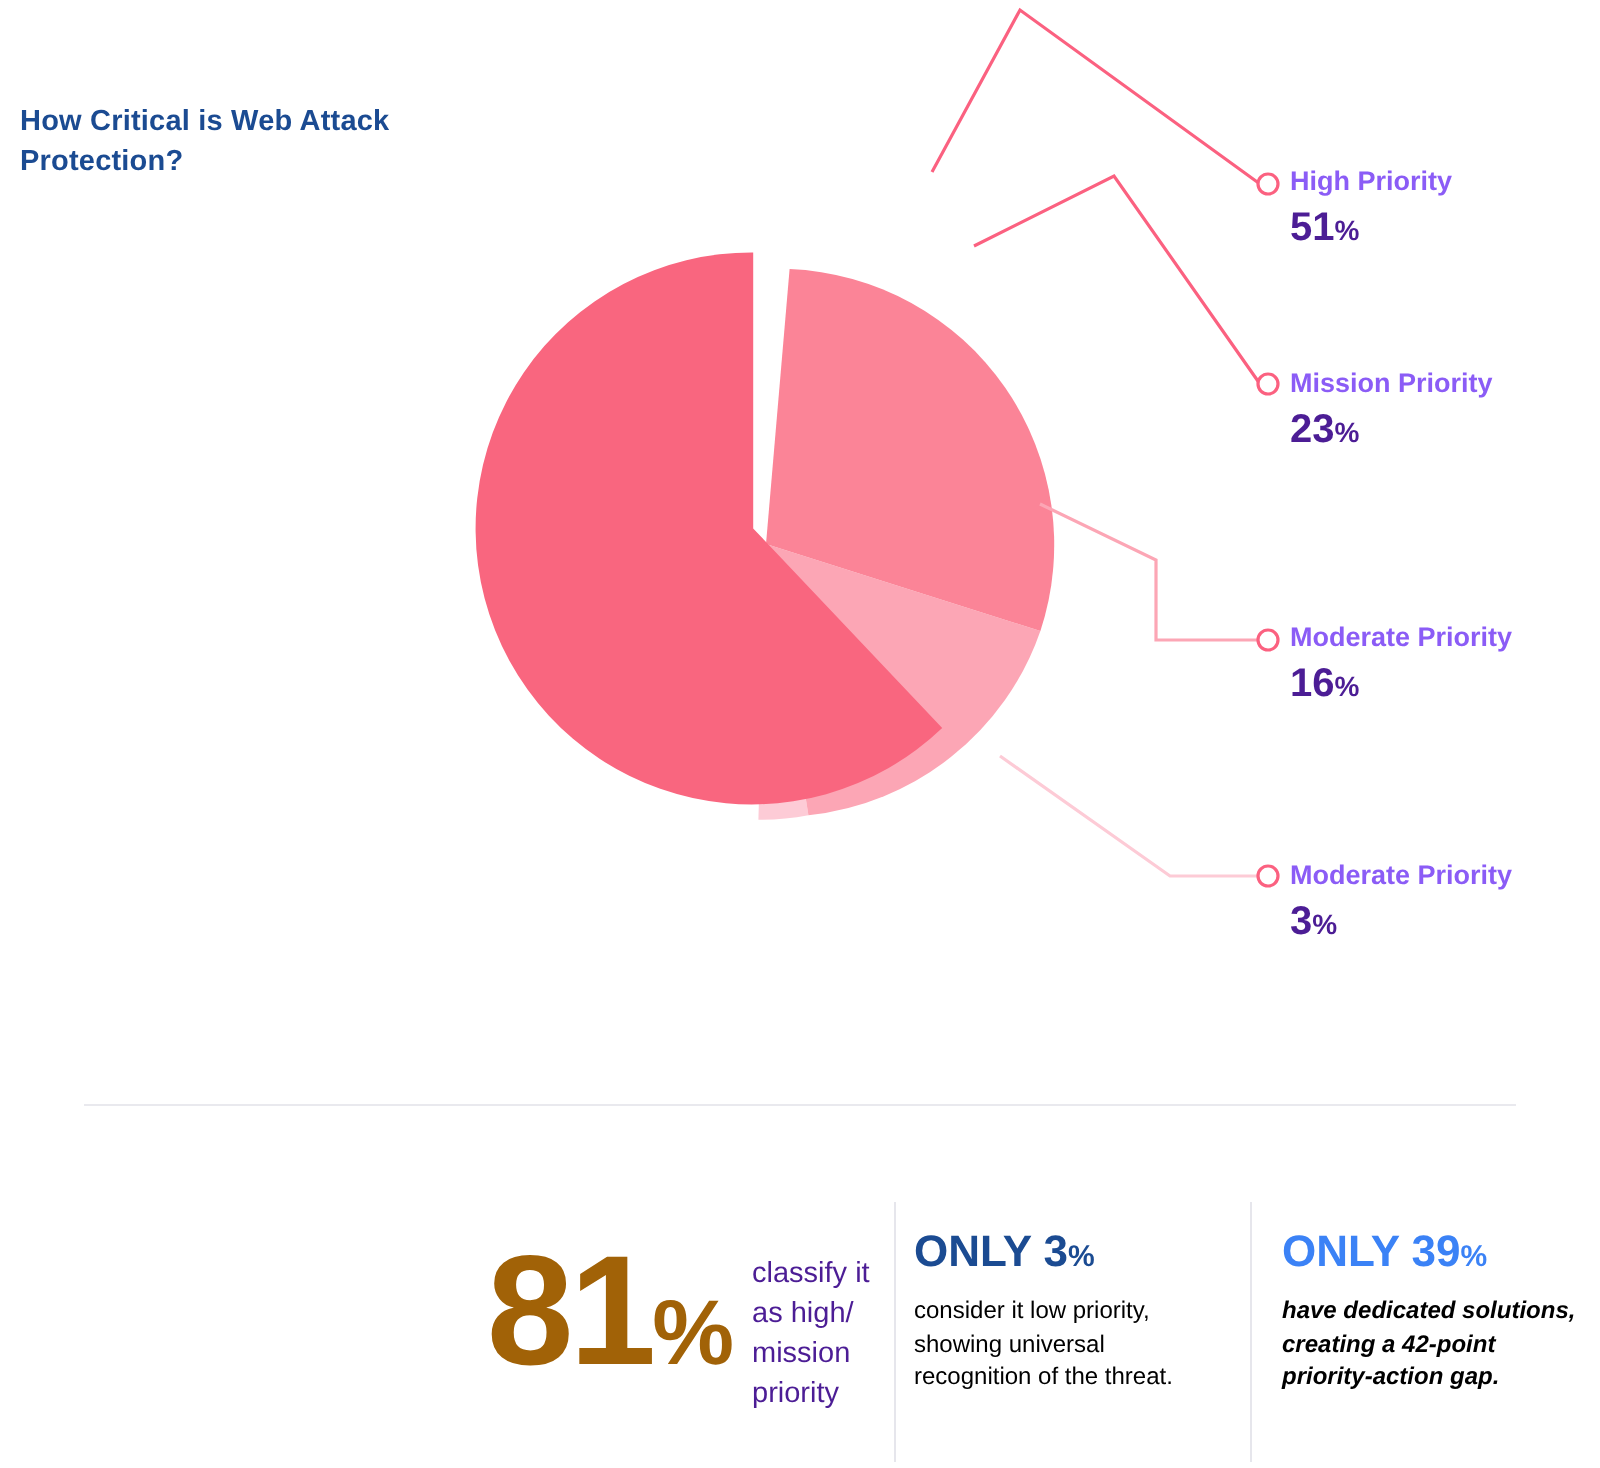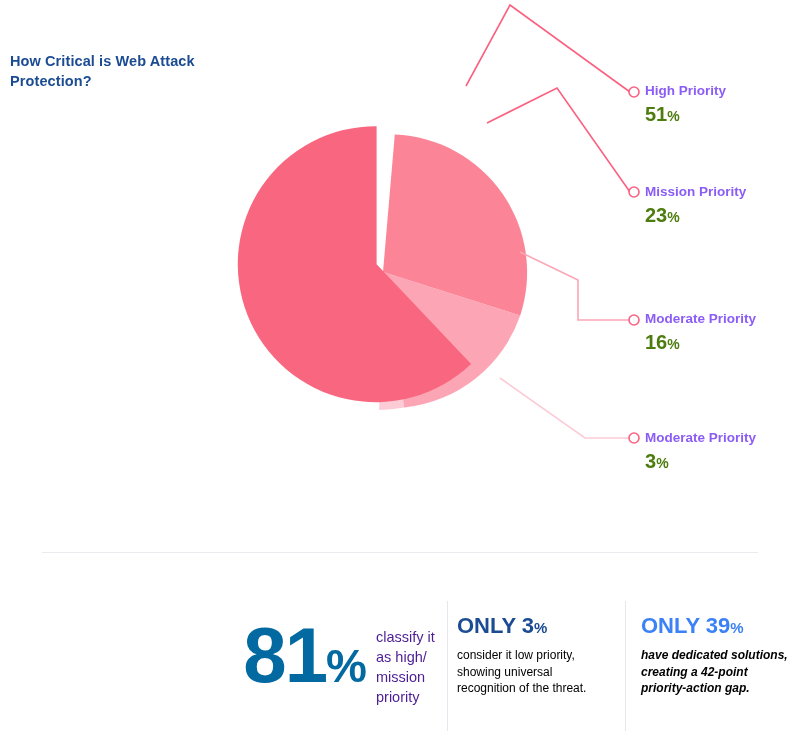--- a/index.html
+++ b/index.html
@@ -34,21 +34,21 @@
   .legend .lbl{
     font-size:13.5px;
     font-weight:bold;
     color:#8b5cf6;
     line-height:1.2;
     white-space:nowrap;
   }
   .legend .val{
     font-size:20px;
     font-weight:bold;
-    color:#4d7c0f;
+    color:#4c1d95;
     line-height:1.25;
     margin-top:3px;
   }
   .legend .val .pct{ font-size:14px; }
 
   #lg0{ left:645px; top:83px; }
   #lg1{ left:645px; top:184px; }
   #lg2{ left:645px; top:311px; }
   #lg3{ left:645px; top:430px; }
 
@@ -72,21 +72,21 @@
   #vdiv1{ left:447px; }
   #vdiv2{ left:625px; }
 
   #stat-big{
     position:absolute;
     left:186px; top:18px;
     width:180px;
     text-align:right;
     font-size:78px;
     font-weight:bold;
-    color:#0369a1;
+    color:#a16207;
     line-height:.95;
     letter-spacing:-2px;
   }
   #stat-big .pct{ font-size:46px; letter-spacing:-1px; }
   #stat-big-desc{
     position:absolute;
     left:376px; top:27px;
     width:70px;
     font-size:14.5px;
     color:#4c1d95;

